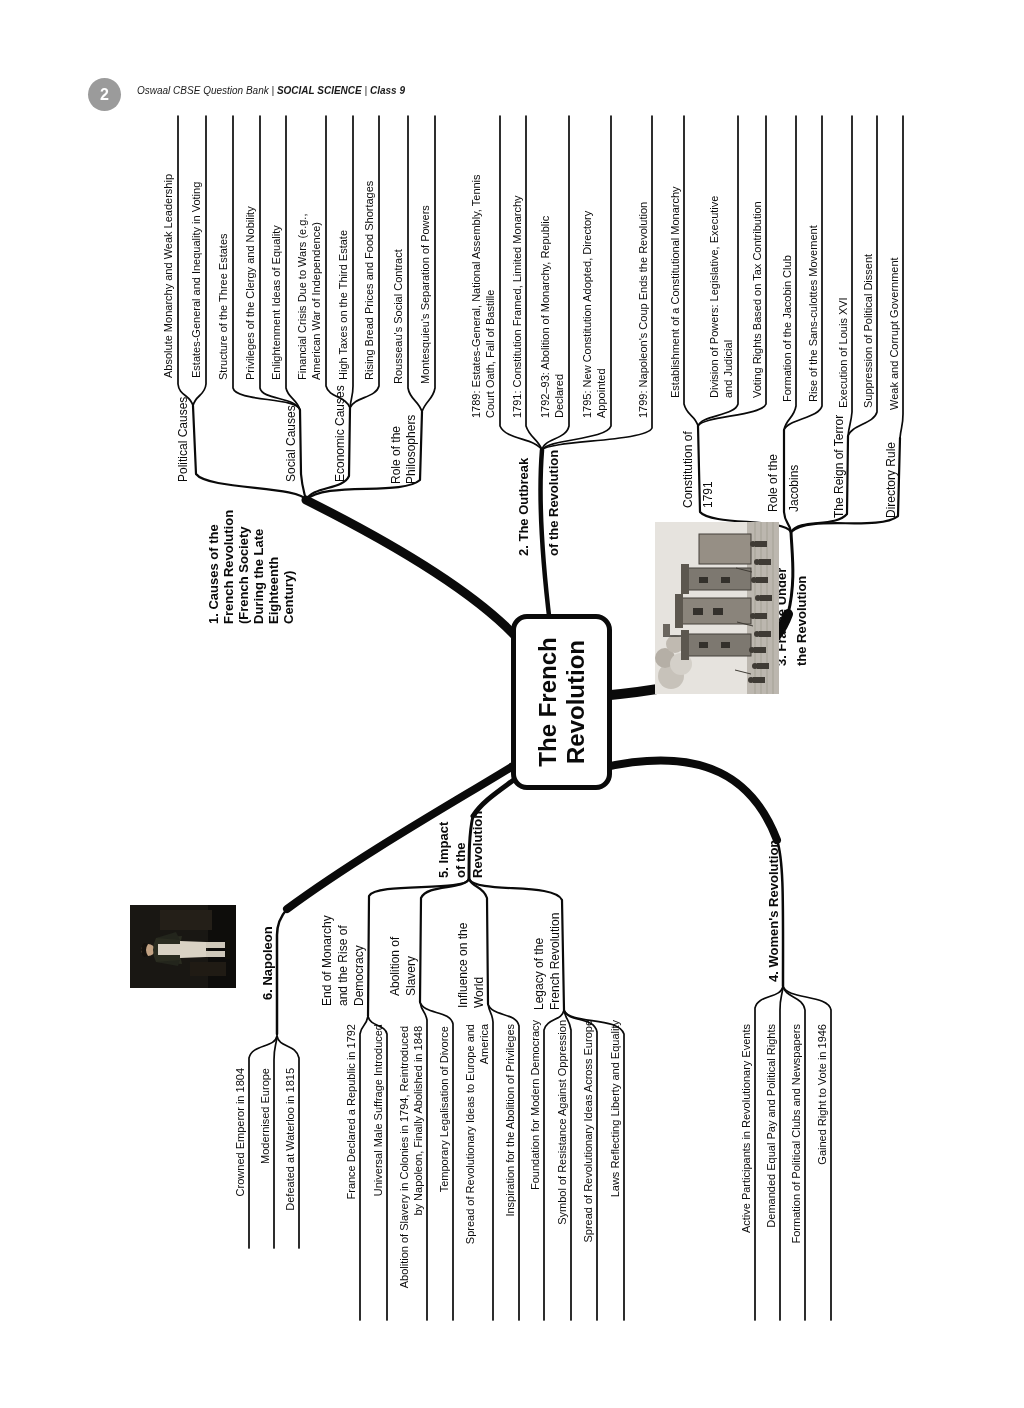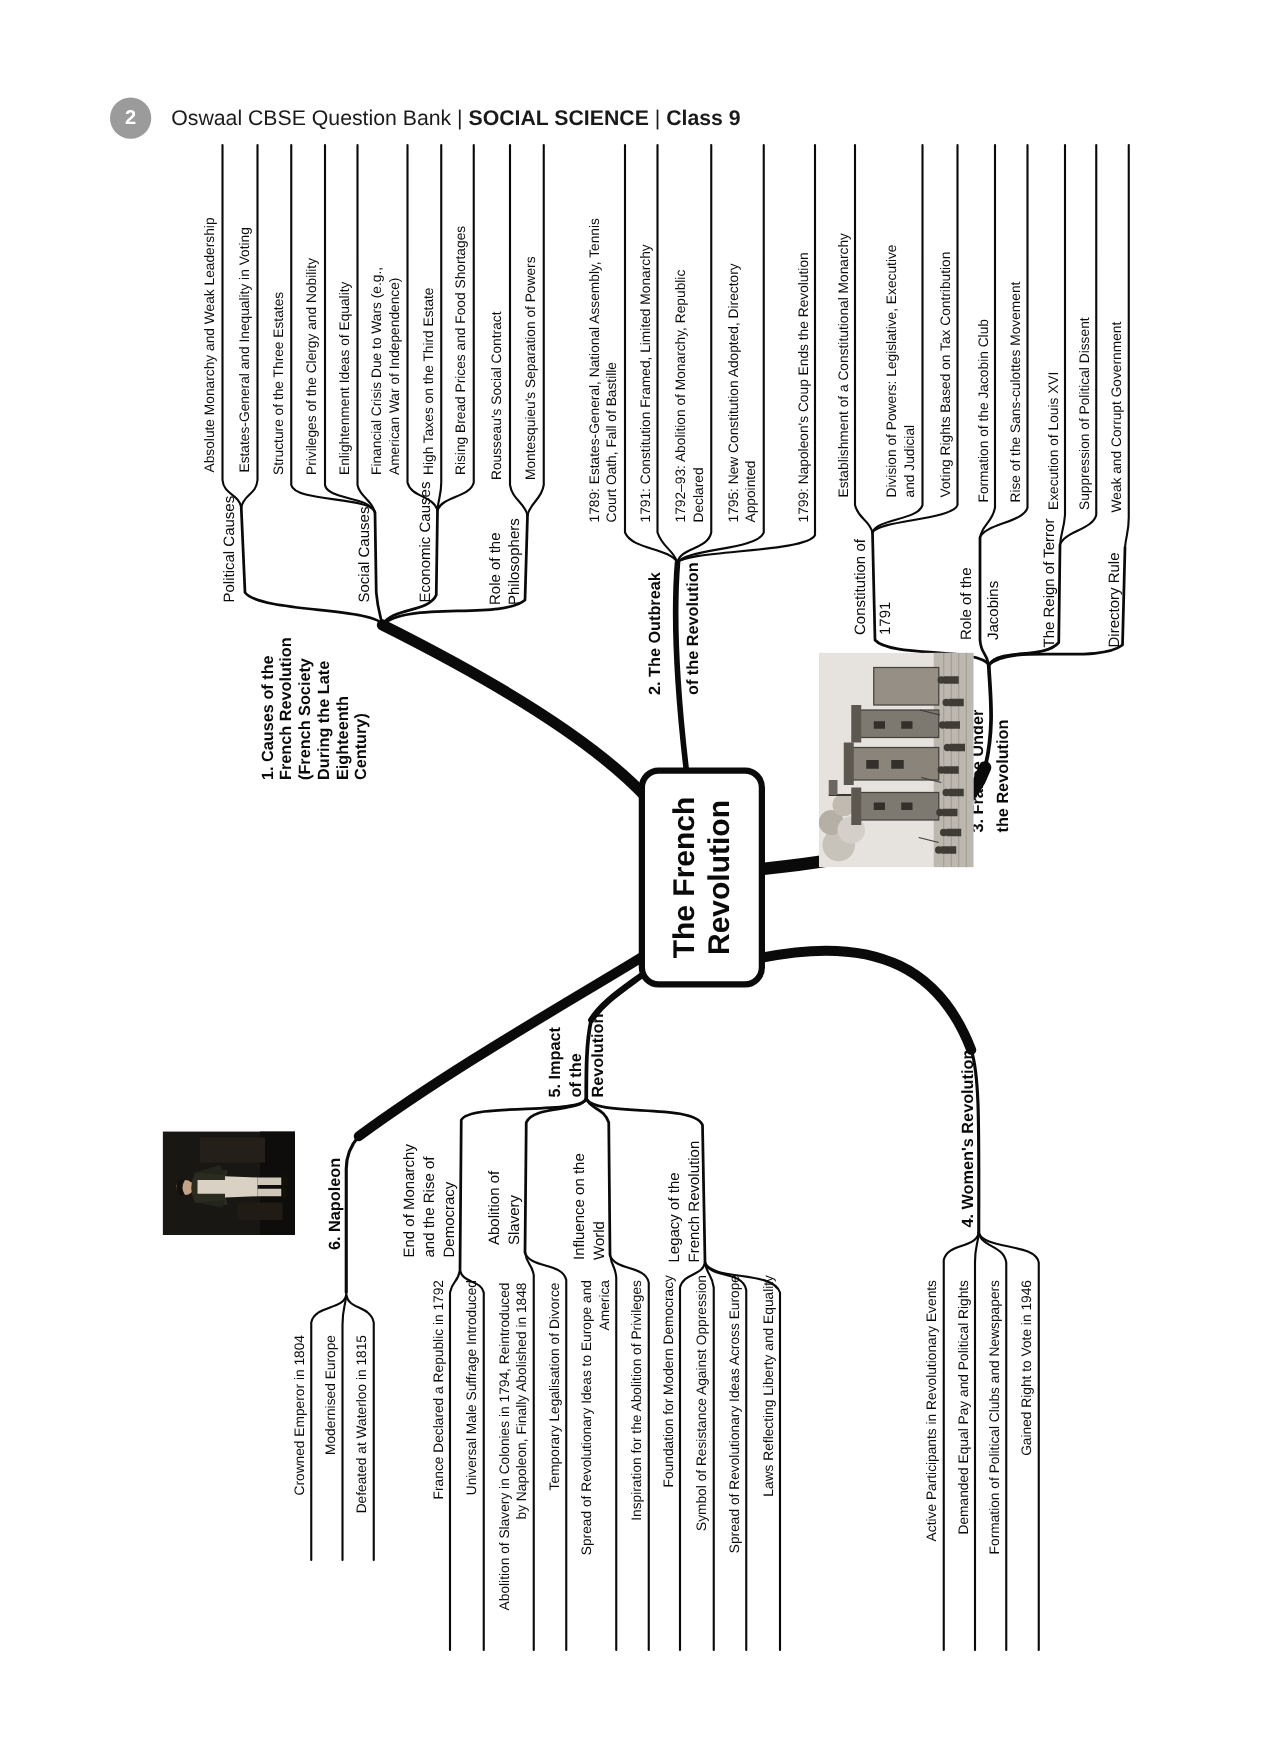--- a/index.html
+++ b/index.html
@@ -2,21 +2,21 @@
 <html><head>
 <meta charset="utf-8">
 <style>
   html,body{margin:0;padding:0;background:#ffffff;}
   body{width:1024px;height:1408px;position:relative;font-family:"Liberation Sans",sans-serif;color:#0a0a0a;overflow:hidden;}
 
   
   .header{position:absolute;left:0;top:72px;width:1024px;height:48px;}
   .page-badge{position:absolute;left:88px;top:6px;width:33px;height:33px;border-radius:50%;
     background:#9b9b9b;color:#ffffff;font-weight:bold;font-size:16px;line-height:33px;text-align:center;}
-  .header-text{position:absolute;left:137px;top:13px;font-size:17px;white-space:nowrap;color:#1a1a1a;}
+  .header-text{position:absolute;left:137px;top:13px;font-size:10px;white-space:nowrap;color:#1a1a1a;font-style:italic;}
   .header-text b{font-weight:bold;}
 
   
   .map-wrap{position:absolute;left:72px;top:114px;width:880px;height:1210px;}
   .map{position:absolute;left:0;top:1210px;width:1210px;height:880px;
        transform:rotate(-90deg);transform-origin:top left;}
   .map svg.wires{position:absolute;left:0;top:0;}
 
   .t{position:absolute;font-size:11px;line-height:13.5px;white-space:nowrap;}   
   .tr{text-align:right;}

